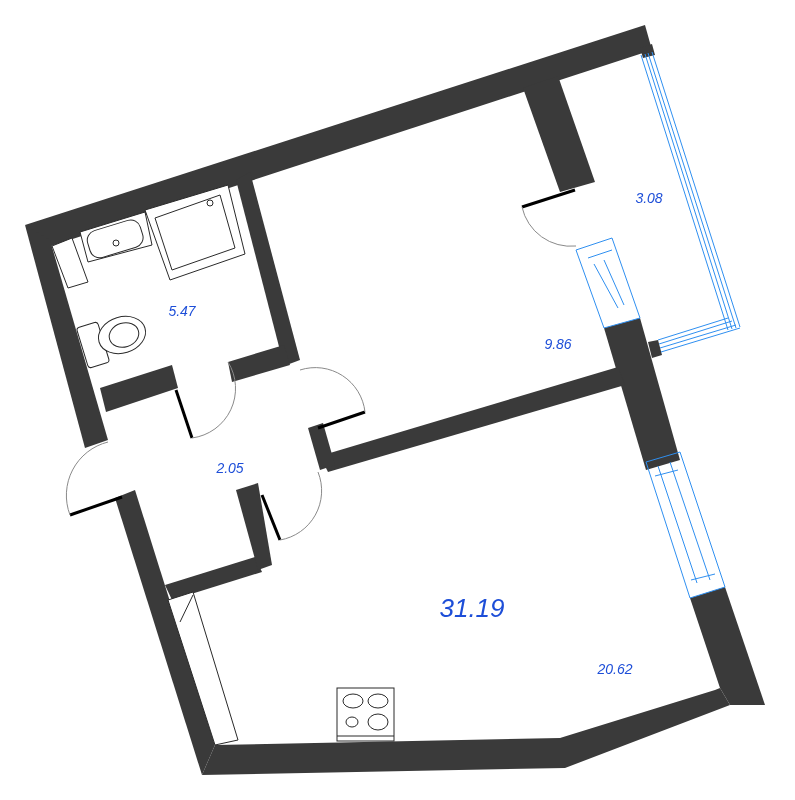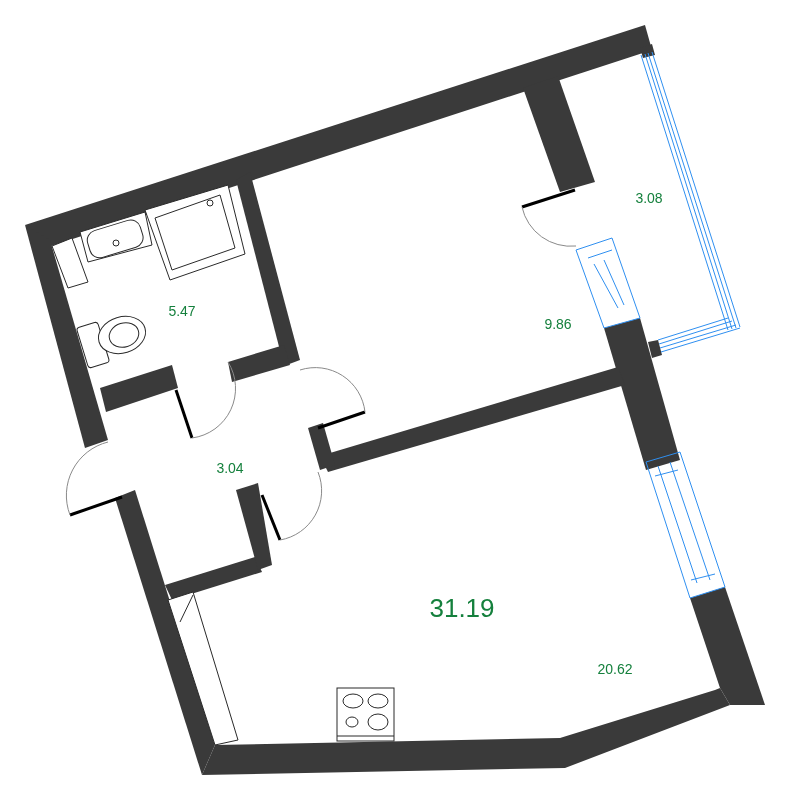--- a/index.html
+++ b/index.html
@@ -7,21 +7,22 @@
   #plan { position: absolute; left: 0; top: 0; width: 795px; height: 800px; }
   .wall { fill: #3a3a3a; }
   .win { fill: none; stroke: #2f8ff0; stroke-width: 1; }
   .fix { fill: #ffffff; stroke: #2a2a2a; stroke-width: 1; }
   .fixline { fill: none; stroke: #2a2a2a; stroke-width: 1; }
   .arc { fill: none; stroke: #8a8a8a; stroke-width: 1; }
   .leaf { stroke: #000000; stroke-width: 3; }
   .lbl {
     position: absolute;
     font-family: "Liberation Sans", sans-serif;
-    color: #15803d;
+    font-style: italic;
+    color: #1d4ed8;
     white-space: nowrap;
     transform: translate(-50%, -50%);
   }
   .lbl.small { font-size: 14px; }
   .lbl.big { font-size: 26px; }
 </style>
 </head>
 <body>
 
 <svg id="plan" viewBox="0 0 795 800" xmlns="http://www.w3.org/2000/svg">
@@ -143,17 +144,17 @@
       <line class="fixline" x1="337" y1="736" x2="394" y2="736"></line>
       <ellipse class="fixline" cx="353" cy="701" rx="10" ry="7"></ellipse>
       <ellipse class="fixline" cx="378" cy="701" rx="10" ry="7"></ellipse>
       <ellipse class="fixline" cx="352" cy="722" rx="6" ry="5"></ellipse>
       <ellipse class="fixline" cx="378" cy="722" rx="10" ry="8"></ellipse>
     </g>
   </g>
 </svg>
 
 <div class="lbl small" style="left:182px; top:311px;">5.47</div>
-<div class="lbl small" style="left:558px; top:324px;">9.86</div>
+<div class="lbl small" style="left:558px; top:344px;">9.86</div>
 <div class="lbl small" style="left:649px; top:198px;">3.08</div>
-<div class="lbl small" style="left:230px; top:468px;">3.04</div>
+<div class="lbl small" style="left:230px; top:468px;">2.05</div>
 <div class="lbl small" style="left:615px; top:669px;">20.62</div>
-<div class="lbl big" style="left:462px; top:608px;">31.19</div>
+<div class="lbl big" style="left:472px; top:608px;">31.19</div>
 
 </body></html>

